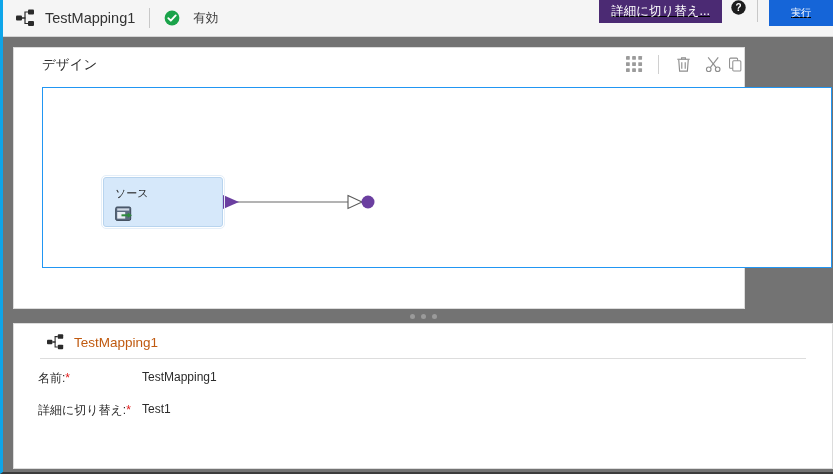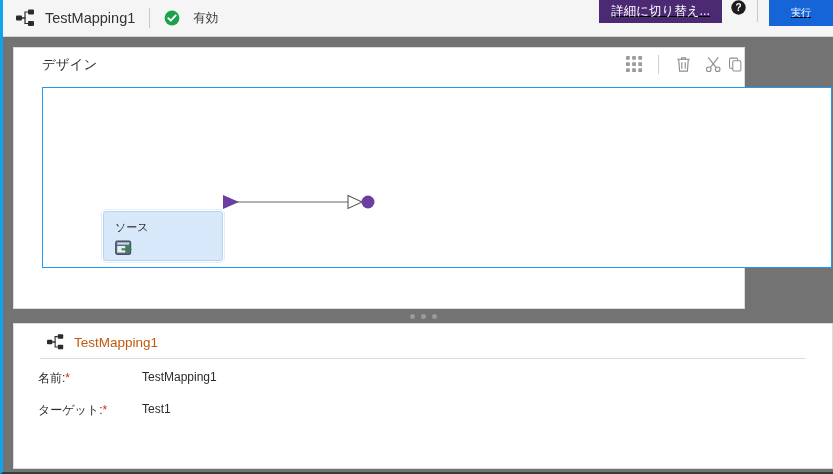--- a/index.html
+++ b/index.html
@@ -107,21 +107,21 @@
     pointer-events: none;
   }
   .node-label {
     position: absolute; left: 11px; top: 8px;
     font-size: 11px; color: #1f1f1f;
   }
   .node-icon {
     position: absolute; left: 11px; top: 28px;
     width: 18px; height: 16px;
   }
-  #node-source { left: 60px; top: 89px; width: 120px; height: 50px; margin-top: 34px; }
+  #node-source { left: 60px; top: 89px; width: 120px; height: 50px; }
   #node-target { left: 332px; top: 89px; width: 120px; height: 50px; }
 
   
   #connector { position: absolute; left: 0; top: 0; width: 790px; height: 181px; pointer-events: none; }
 
   
   #splitter {
     position: absolute; left: 10px; top: 310px;
     width: 820px; height: 12px;
     display: flex; align-items: center; justify-content: center;
@@ -296,19 +296,19 @@
       <span class="props-title">TestMapping1</span>
     </div>
     <div class="props-rule"></div>
 
     <div class="form-rows">
       <div class="form-row">
         <span class="form-label"><span>名前:</span><span class="req">*</span></span>
         <span class="form-value">TestMapping1</span>
       </div>
       <div class="form-row">
-        <span class="form-label"><span>ターゲット:</span><span class="req">*</span></span>
+        <span class="form-label"><span>詳細に切り替え:</span><span class="req">*</span></span>
         <span class="form-value">Test1</span>
       </div>
     </div>
   </div>
 
 </div>
 
 </body></html>

